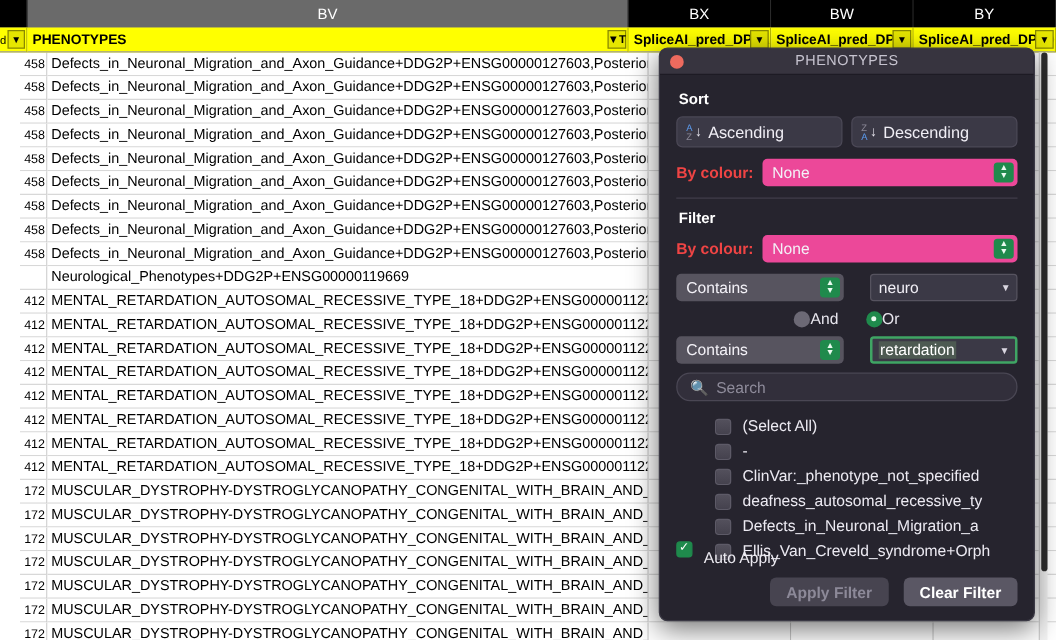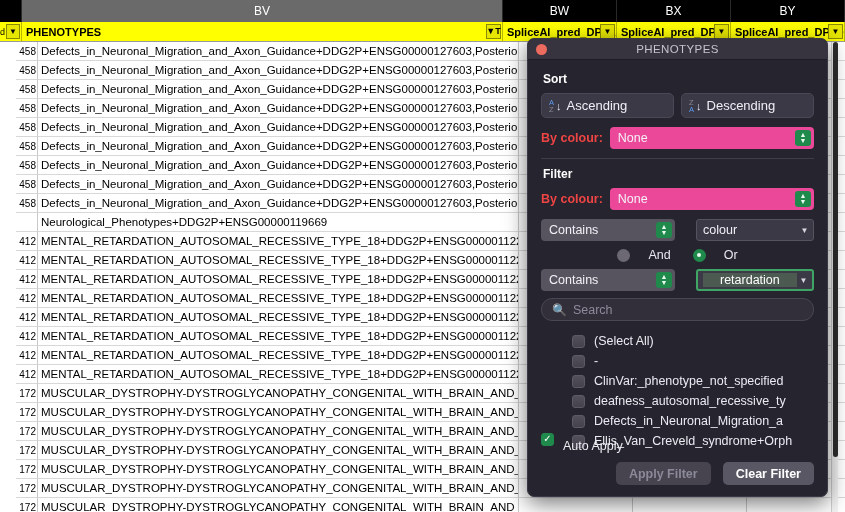--- a/index.html
+++ b/index.html
@@ -138,29 +138,29 @@
     display: flex; align-items: center; padding-left: 8px;
     color: #f3f1f7; font-size: 12.5px;
   }
   .combo {
     position: relative; flex: 1; height: 22px;
     background: #3b3946; border: 1px solid #56535f; border-radius: 3px;
     display: flex; align-items: center; padding-left: 6px;
     color: #f1eff6; font-size: 12.5px; overflow: hidden; white-space: nowrap;
   }
   .combo.focused { border: 2px solid #3fa564; background: #3b3946; padding-left: 5px; }
-  .combo .selhl { background: #4d5a52; color: #ffffff; padding: 0 17px; }
+  .combo .selhl { background: #4d5a52; color: #ffffff; padding: 0 1px; }
   .combo .caret {
     position: absolute; right: 0; top: 0; bottom: 0; width: 17px;
     display: flex; align-items: center; justify-content: center;
     color: #d9d6e0; font-size: 8px;
   }
 
   .radiorow { display: flex; align-items: center; justify-content: center; gap: 22px; margin: 5px 0 7px 0; }
-  .radio-item { display: flex; align-items: center; gap: 18px; color: #e9e7ef; font-size: 12.5px; }
+  .radio-item { display: flex; align-items: center; gap: 0; color: #e9e7ef; font-size: 12.5px; }
   .radio {
     width: 13px; height: 13px; border-radius: 50%;
     background: #6c6975; display: flex; align-items: center; justify-content: center;
   }
   .radio.on { background: #1f8a4c; }
   .radio.on::after { content: ""; width: 4px; height: 4px; border-radius: 50%; background: #eafaf0; }
 
   .searchbox {
     height: 23px; background: #322f3b; border: 1px solid #4a4754;
     border-radius: 11px; display: flex; align-items: center;
@@ -201,22 +201,22 @@
 </head>
 <body>
 
 <div id="root">
 
   <div class="sheet">
 
     <div class="colhead-row">
       <div class="colhead stub"></div>
       <div class="colhead sel" style="width:481px;flex:0 0 481px;">BV</div>
+      <div class="colhead" style="width:114px;flex:0 0 114px;">BX</div>
       <div class="colhead" style="width:114px;flex:0 0 114px;">BW</div>
-      <div class="colhead" style="width:114px;flex:0 0 114px;">BX</div>
       <div class="colhead" style="width:114px;flex:0 0 114px;">BY</div>
     </div>
 
     <div class="fieldhead-row">
       <div class="fieldcell stub">
         <span style="font-size:9px;font-weight:normal;">d</span>
         <span class="fdrop" style="position:static;margin-left:1px;">▼</span>
       </div>
       <div class="fieldcell" style="width:481px;flex:0 0 481px;">
         <span>PHENOTYPES</span>
@@ -483,21 +483,21 @@
 
       <div class="cond-row">
         <div class="cond-pop">
           <span>Contains</span>
           <span class="stepper">
               <span>▲</span>
               <span>▼</span>
             </span>
         </div>
         <div class="combo">
-          <span>colour</span>
+          <span>neuro</span>
           <span class="caret">▼</span>
         </div>
       </div>
 
       <div class="radiorow">
         <div class="radio-item">
           <span class="radio"></span>
           <span>And</span>
         </div>
         <div class="radio-item">

